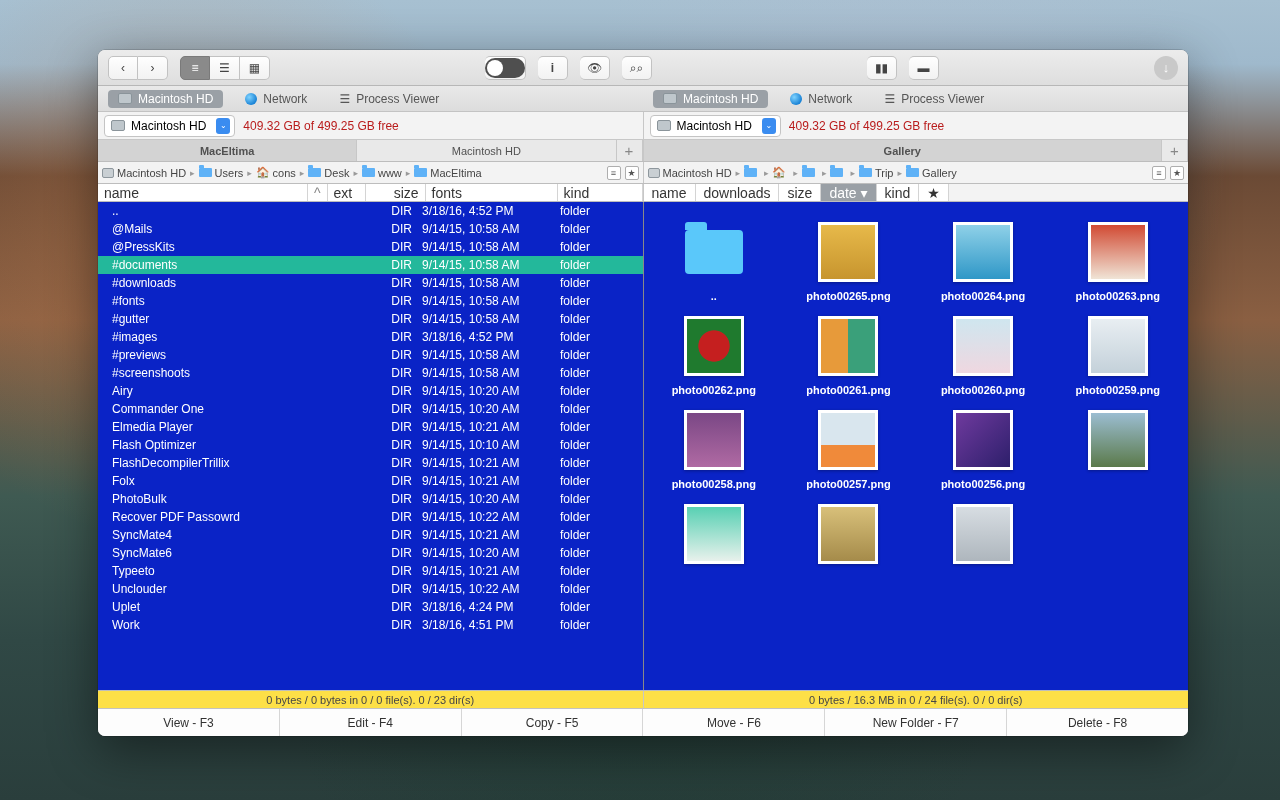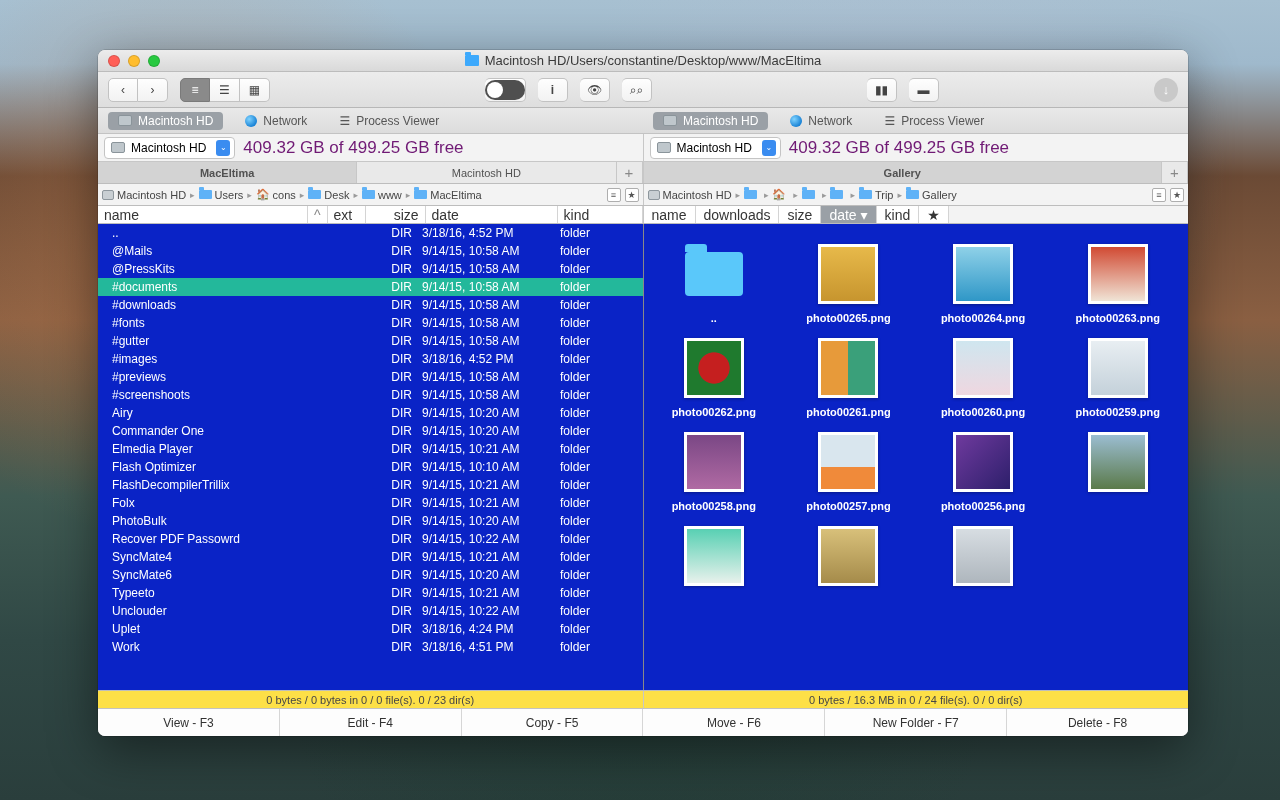--- a/index.html
+++ b/index.html
@@ -37,21 +37,21 @@
   .chip{display:flex;align-items:center;gap:6px;font-size:12px;color:#565656;padding:2px 10px;border-radius:4px}
   .chip.active{background:#9aa0a6;color:#fff}
   .disk{width:14px;height:11px;background:#bfc7cc;border:1px solid #8a949a;border-radius:2px}
   .globe{width:12px;height:12px;border-radius:50%;background:radial-gradient(circle at 35% 35%, #7fd3ff 0%, #1a83d6 70%)}
   
   .volbar{height:28px;display:flex;border-bottom:1px solid #c7c7c7}
   .volside{flex:1;display:flex;align-items:center;padding:0 6px;gap:8px}
   .volside + .volside{border-left:1px solid #c7c7c7}
   .volsel{display:flex;align-items:center;gap:6px;background:#fff;border:1px solid #c4c4c4;border-radius:4px;height:22px;padding:0 4px 0 6px;font-size:12px}
   .volsel .car{width:14px;background:#3a8cf0;color:#fff;border-radius:3px;display:flex;align-items:center;justify-content:center;font-size:8px;height:16px;margin-left:4px}
-  .free{font-size:17px;color:#701a75}
+  .free{font-size:12px;color:#b91c1c}
   
   .panetabs{height:22px;display:flex;border-bottom:1px solid #bdbdbd}
   .ptside{flex:1;display:flex}
   .ptside + .ptside{border-left:1px solid #c7c7c7}
   .ptab{flex:1;display:flex;align-items:center;justify-content:center;font-size:11px;background:#e9e9e9;border-right:1px solid #c7c7c7;color:#515151}
   .ptab.sel{background:#d3d3d3;font-weight:600}
   .ptab.add{flex:0 0 26px;font-size:15px;color:#888}
   
   .crumbs{height:22px;display:flex;border-bottom:1px solid #bdbdbd}
   .crside{flex:1;display:flex;align-items:center;font-size:11px;color:#454545;gap:4px;padding:0 4px;overflow:hidden;white-space:nowrap}
@@ -107,31 +107,20 @@
   .chside.left .ch:nth-child(5){flex:0 0 132px}
   .chside.left .ch:nth-child(6){flex:1}
   .chside.right .ch{padding:0 8px}
   .chside.right .star{flex:0 0 20px;justify-content:center}
 </style>
 </head>
 <body>
 
 <div class="window">
 
-  <div class="titlebar">
-    <div class="traffic">
-      <div class="tl r"></div>
-      <div class="tl y"></div>
-      <div class="tl g"></div>
-    </div>
-    <div class="title">
-      <span class="ficon"></span>
-      <span>Macintosh HD/Users/constantine/Desktop/www/MacEltima</span>
-    </div>
-  </div>
 
   <div class="toolbar">
     <div class="btngrp">
       <div class="tb-btn">‹</div>
       <div class="tb-btn">›</div>
     </div>
     <div class="btngrp">
       <div class="tb-btn active">≡</div>
       <div class="tb-btn">☰</div>
       <div class="tb-btn">▦</div>
@@ -297,21 +286,21 @@
         </span>
       </div>
   </div>
 
   <div class="colh">
     <div class="chside left" id="lcolh">
         <div class="ch">name</div>
         <div class="ch">^</div>
         <div class="ch">ext</div>
         <div class="ch">size</div>
-        <div class="ch">date</div>
+        <div class="ch">fonts</div>
         <div class="ch">kind</div>
       </div>
     <div class="chside right" id="rcolh">
         <div class="ch">name</div>
         <div class="ch">downloads</div>
         <div class="ch">size</div>
         <div class="ch sort">date ▾</div>
         <div class="ch">kind</div>
         <div class="ch star">★</div>
       </div>

